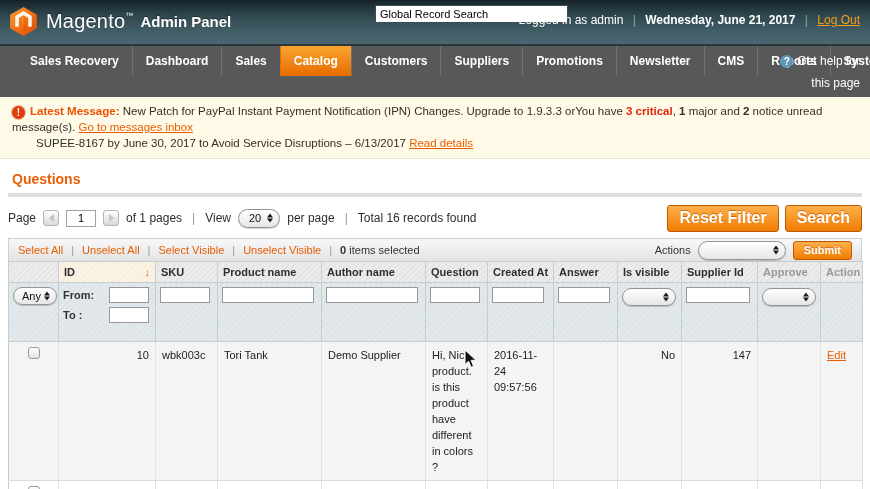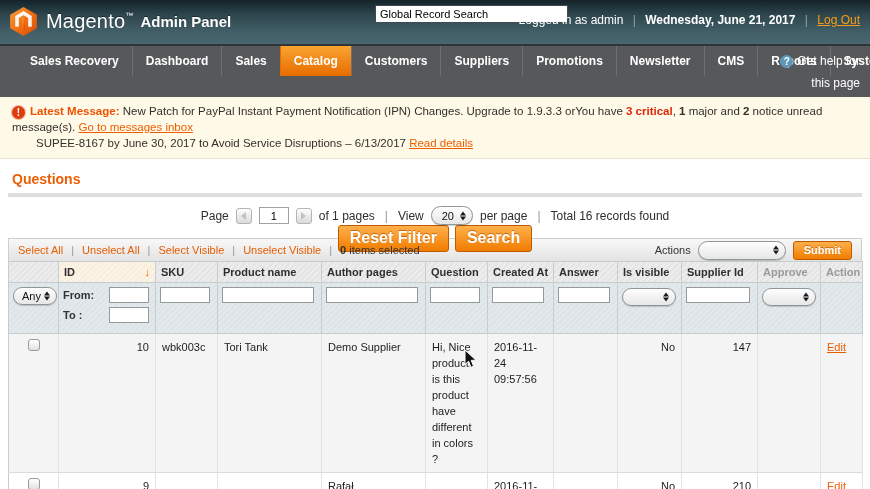--- a/index.html
+++ b/index.html
@@ -48,21 +48,21 @@
   .msg-num { font-weight:bold; }
   .msg-link { color:#eb5e00; text-decoration:underline; cursor:pointer; }
   .msg-line2 { padding-left:24px; }
 
   
   .page-title { margin:12px 12px 0; color:#eb5e04; font-weight:bold; font-size:14px; }
   .title-rule { height:4px; background:#dedede; margin:6px 8px 0; }
 
   
   .toolbar { display:flex; justify-content:space-between; align-items:center; margin:9px 8px 0; height:24px;
-             font-size:12px; color:#2e2e2e;flex-direction:column; }
+             font-size:12px; color:#2e2e2e; }
   .pager { display:flex; align-items:center; gap:7px; white-space:nowrap; }
   .pg-btn { width:16px; height:16px; border:1px solid #b5b5b5; border-radius:3px;
             background:linear-gradient(#fefefe,#dadada); display:inline-flex; align-items:center;
             justify-content:center; cursor:pointer; }
   .tri-l { width:0; height:0; border:4px solid transparent; border-right:5px solid #c2c2c2; margin-left:-4px; }
   .tri-r { width:0; height:0; border:4px solid transparent; border-left:5px solid #c2c2c2; margin-right:-4px; }
   .pg-input { width:30px; height:17px; border:1px solid #9ba3a7; text-align:center; font-size:11px;
               font-family:"Liberation Sans", sans-serif; }
   .tsep { color:#999; margin:0 3px; }
   .mac-select { position:relative; display:inline-flex; align-items:center; height:19px;
@@ -93,21 +93,21 @@
   table.grid { width:854px; margin:0 8px; border-collapse:collapse; table-layout:fixed; font-size:11px;
                border:1px solid #c6cdd1; }
   .grid th { border:1px solid #c6cdd1; padding:4px 5px; text-align:left; font-weight:bold; color:#2f2f2f;
              background:#e3e3e3; background-image:repeating-linear-gradient(135deg, rgba(255,255,255,.4) 0 2px, rgba(0,0,0,0) 2px 4px);
              white-space:nowrap; overflow:hidden; cursor:pointer; position:relative; }
   .grid th.sorted { background-color:#f8edd9; }
   .grid th.nolink { color:#999; cursor:default; }
   .sort-arrow { position:absolute; right:5px; top:4px; color:#f26c05; font-weight:bold; }
   .grid td.filter { border:1px solid #c6cdd1; background-color:#dbe3e6;
                     background-image:repeating-linear-gradient(135deg, rgba(255,255,255,.25) 0 2px, rgba(0,0,0,0) 2px 4px);
-                    padding:4px 4px 10px; vertical-align:top; }
+                    padding:4px 4px 18px; vertical-align:top; }
   .f-input { height:16px; border:1px solid #95999c; font-size:11px; padding:0 2px; background:#fff;
              font-family:"Liberation Sans", sans-serif; }
   .ft-row { display:flex; align-items:center; margin-bottom:4px; white-space:nowrap; }
   .ft-row label { font-weight:bold; font-size:11px; color:#333; width:46px; }
   .mac-select.flt { height:18px; border-radius:9px; padding:0 16px 0 8px; }
   .grid td.cell { border-right:1px solid #dfe3e4; border-bottom:1px solid #d8dcde; padding:5px 6px;
                   vertical-align:top; color:#1d1d1d; line-height:16px; word-wrap:break-word; }
   tr.rodd  { background:#f4f4f4; }
   tr.reven { background:#ffffff; }
   .ta-r { text-align:right; }
@@ -252,21 +252,21 @@
         <col style="width:76px">
         <col style="width:63px">
         <col style="width:42px">
     </colgroup>
     <thead>
       <tr>
         <th></th>
         <th class="sorted"><span>ID</span><span class="sort-arrow">↓</span></th>
         <th>SKU</th>
         <th>Product name</th>
-        <th>Author pages</th>
+        <th>Author name</th>
         <th>Question</th>
         <th>Created At</th>
         <th>Answer</th>
         <th>Is visible</th>
         <th>Supplier Id</th>
         <th class="nolink">Approve</th>
         <th class="nolink">Action</th>
       </tr>
       <tr>
         <td class="filter ta-c">

